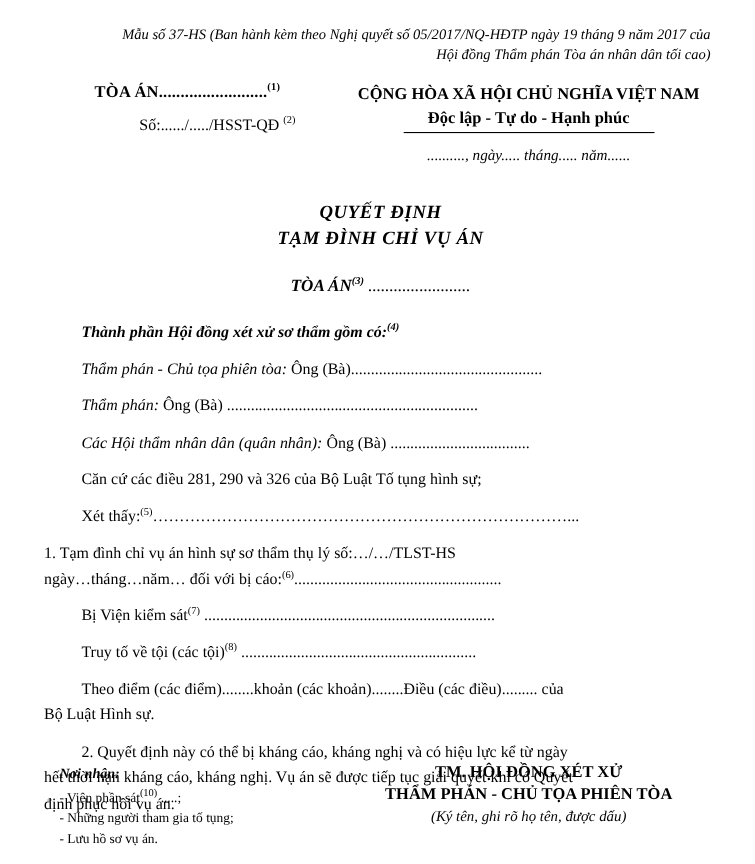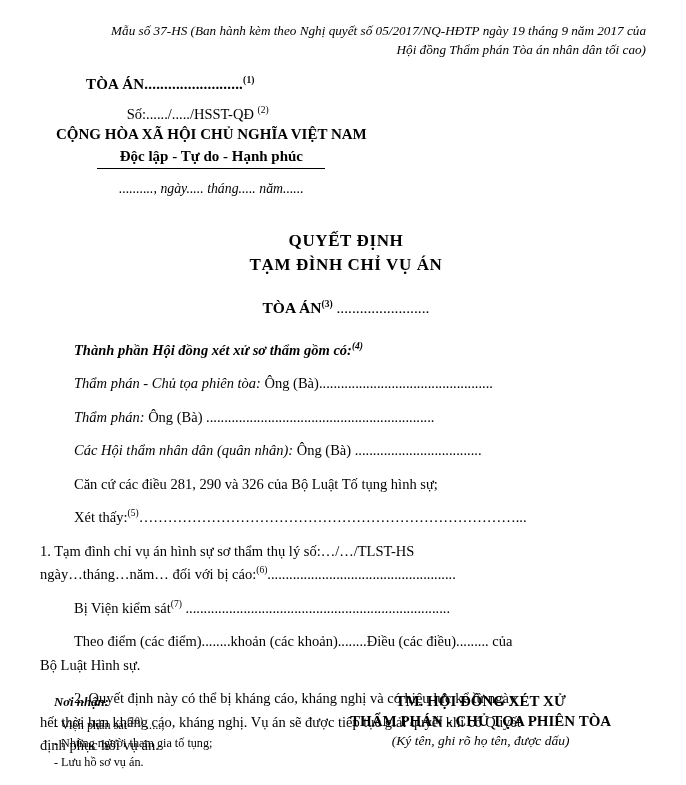--- a/index.html
+++ b/index.html
@@ -25,21 +25,21 @@
   }
   .header-note {
     text-align: right;
     font-style: italic;
     font-size: 13.2px;
     line-height: 1.42;
     margin: 0 6px 16px 6px;
   }
   .top-cols {
     display: flex;
-    flex-direction: column;
+    flex-direction: row;
     align-items: flex-start;
     margin-top: 2px;
   }
   .col-left {
     width: 44%;
     padding-left: 46px;
     box-sizing: border-box;
   }
   .col-right {
     width: 56%;
@@ -78,20 +78,21 @@
     margin: 3px auto 0 auto;
   }
   .date-line {
     font-style: italic;
     font-size: 13.8px;
     margin-top: 12px;
   }
   .title-block {
     text-align: center;
     margin-top: 34px;
+    font-style: italic;
   }
   .title-1 {
     font-weight: bold;
     font-size: 17px;
     letter-spacing: 0.6px;
   }
   .title-2 {
     font-weight: bold;
     font-size: 17px;
     letter-spacing: 0.6px;
@@ -237,20 +238,23 @@
 
     <p class="p">
       <span class="indent" style="display:inline;">1. Tạm đình chỉ vụ án hình sự sơ thẩm thụ lý số:…/…/TLST-HS</span><br>
       <span>ngày…tháng…năm… đối với bị cáo:</span><span class="sup">(6)</span><span>....................................................</span>
     </p>
 
     <p class="p sub-line">
       <span>Bị Viện kiểm sát</span><span class="sup">(7)</span><span> .........................................................................</span>
     </p>
 
+    <p class="p sub-line">
+      <span>Truy tố về tội (các tội)</span><span class="sup">(8)</span><span> ...........................................................</span>
+    </p>
 
     <p class="p">
       <span class="sub-line" style="display:inline;padding-left:34px;">Theo điểm (các điểm)........khoản (các khoản)........Điều (các điều)......... của</span><br>
       <span>Bộ Luật Hình sự.</span>
     </p>
 
     <p class="p">
       <span style="display:inline;padding-left:34px;">2. Quyết định này có thể bị kháng cáo, kháng nghị và có hiệu lực kể từ ngày</span><br>
       <span>hết thời hạn kháng cáo, kháng nghị. Vụ án sẽ được tiếp tục giải quyết khi có Quyết</span><br>
       <span>định phục hồi vụ án.</span>

